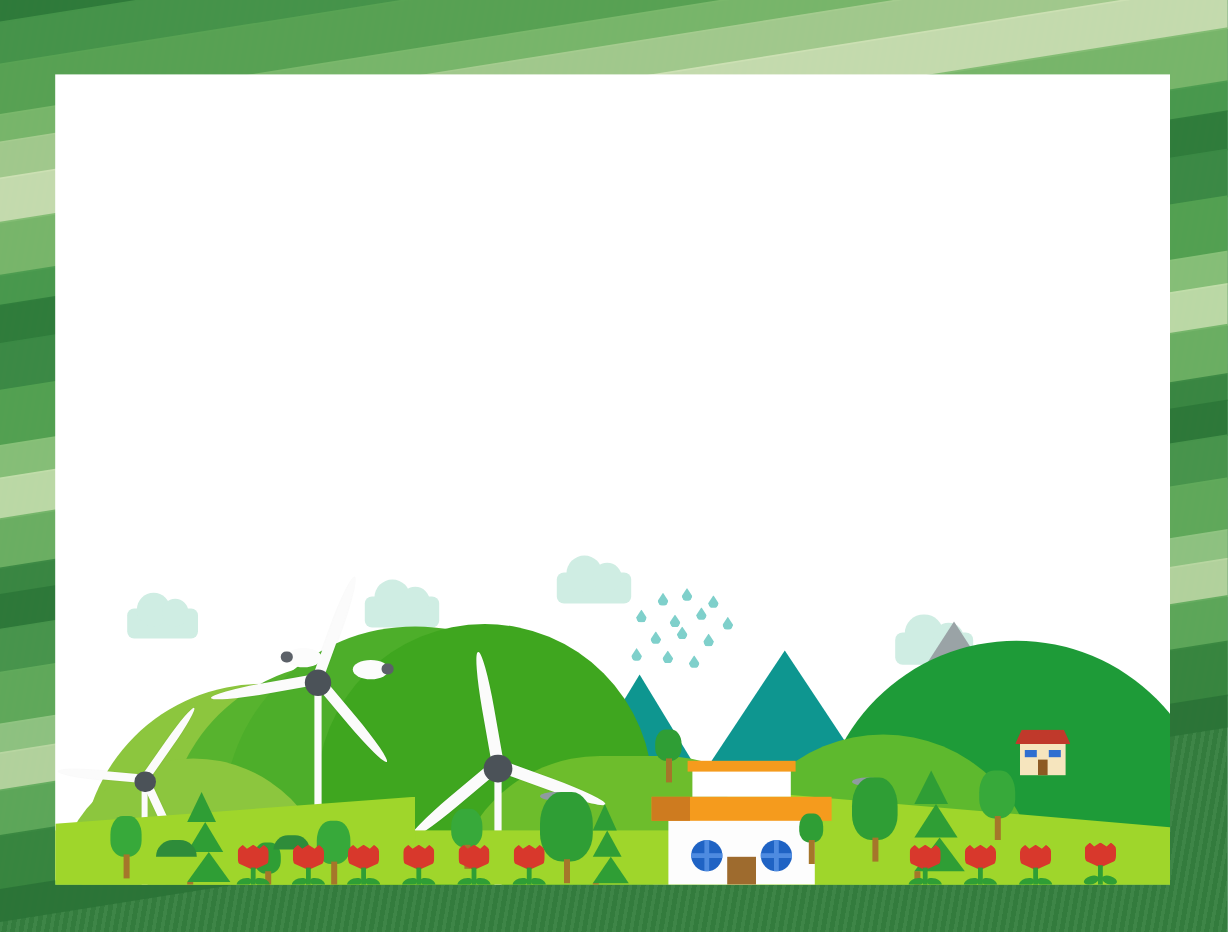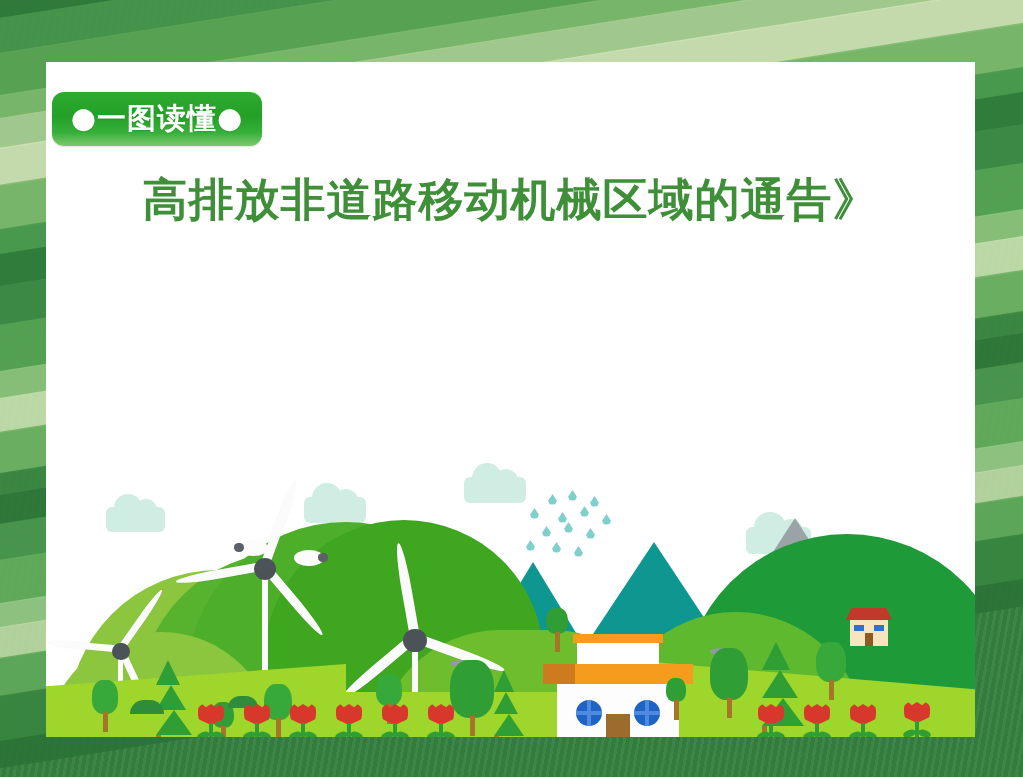--- a/index.html
+++ b/index.html
@@ -128,26 +128,22 @@
         <div class="band" style="top: 514px; height: 25px; background: rgb(149, 199, 133); transform: rotate(-9deg); opacity: 0.92;"></div>
         <div class="band" style="top: 538px; height: 32px; background: rgb(188, 216, 164); transform: rotate(-9deg); opacity: 0.92;"></div>
         <div class="band" style="top: 569px; height: 39px; background: rgb(95, 169, 91); transform: rotate(-9deg); opacity: 0.92;"></div>
         <div class="band" style="top: 607px; height: 46px; background: rgb(55, 133, 63); transform: rotate(-9deg); opacity: 0.92;"></div>
         <div class="band" style="top: 652px; height: 27px; background: rgb(42, 115, 54); transform: rotate(-9deg); opacity: 0.92;"></div>
       </div>
   </div>
 
   <div class="card">
 
-    <div class="badge">
-      <span class="badge-text">●一图读懂●</span>
-    </div>
 
     <div class="title">
-      <span class="ln">高排放非道路移动机械区域的通告》</span>
     </div>
 
     <div class="scene" id="scene">
         <div class="sun-ring" style="border-color: rgb(242, 163, 33);"></div>
         <div class="sun-body" style="background: linear-gradient(90deg, rgb(251, 195, 86) 0px, rgb(251, 195, 86) 50%, rgb(249, 175, 30) 50%, rgb(249, 175, 30) 100%);"></div>
         <div class="cloud" style="left: 258px; top: 185px; width: 62px; height: 26px; border-radius: 6px; background: rgb(207, 237, 227);">
           <i style="left: 8px; top: -14px; width: 30px; height: 30px;"></i>
           <i style="left: 30px; top: -8px; width: 24px; height: 24px;"></i>
         </div>
         <div class="cloud" style="left: 60px; top: 195px; width: 58.9px; height: 24.7px; border-radius: 5.7px; background: rgb(207, 237, 227);">

